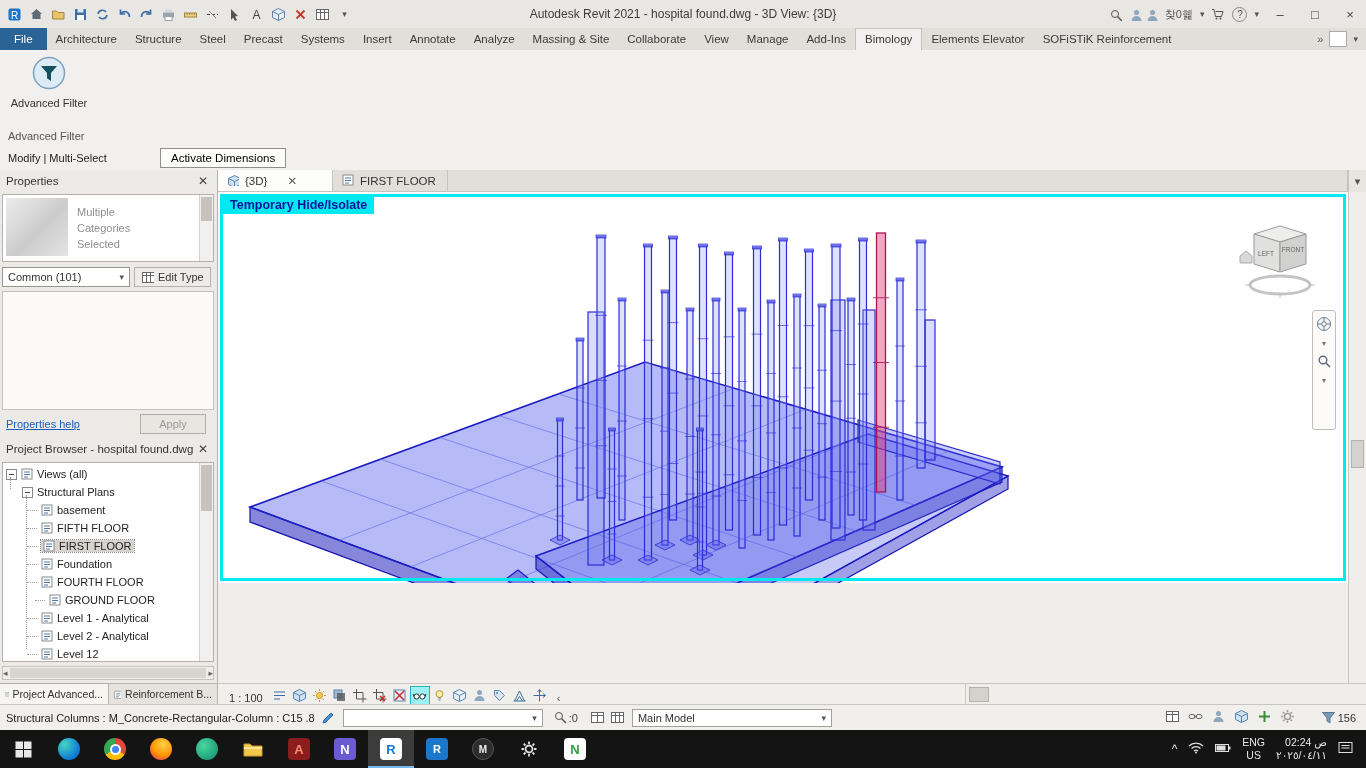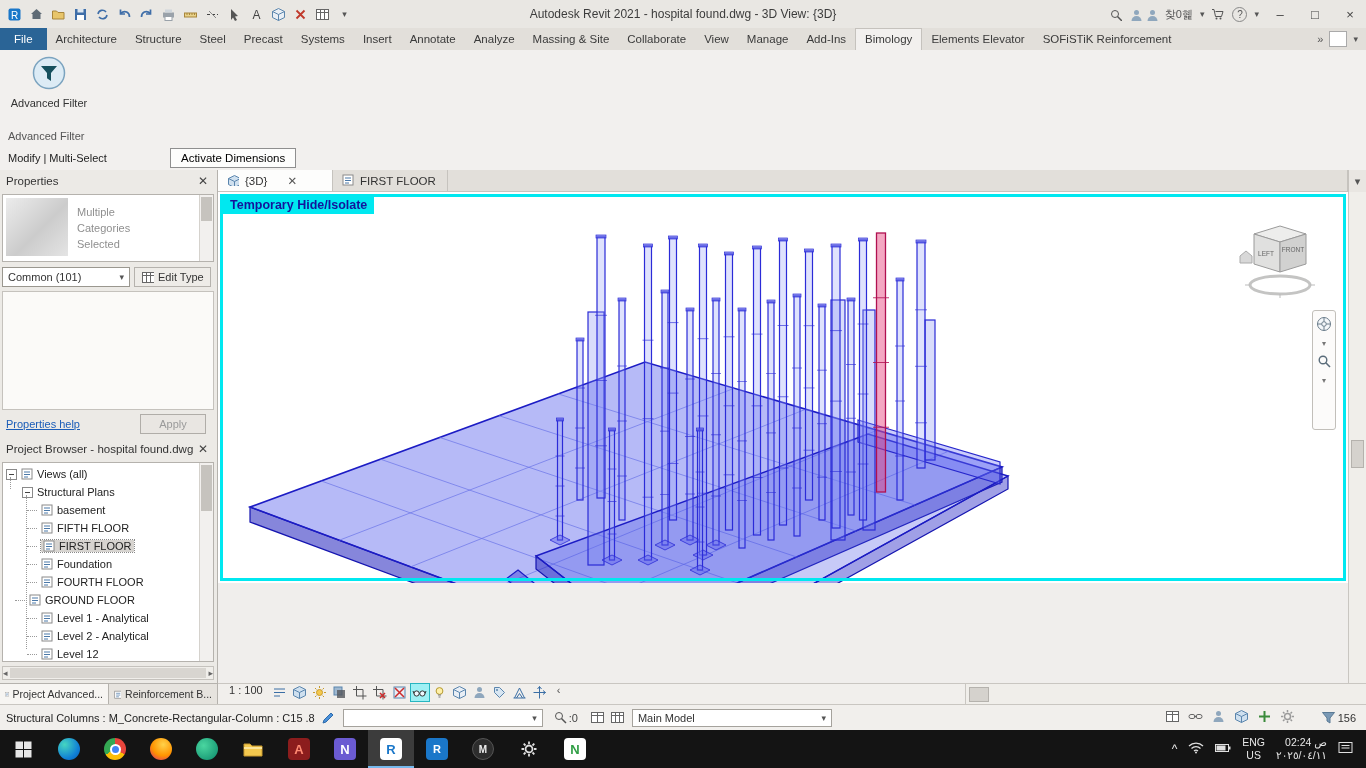--- a/index.html
+++ b/index.html
@@ -21,21 +21,21 @@
   .rtab.active{background:#f2f0ee;border:1px solid #c5c2bd;border-bottom:none;line-height:20px;box-sizing:border-box}
   #tabsRight{margin-left:auto;display:flex;align-items:center;gap:6px;padding-right:8px;color:#555}
   #ribbonBody{position:absolute;left:0;top:50px;width:1366px;height:78px;background:#f2f0ee}
   #toolAF{position:absolute;left:6px;top:3px;width:86px;height:72px;display:flex;flex-direction:column;align-items:center;gap:4px;padding-top:2px}
   #afLabel{font-size:11px;color:#333;text-align:center}
   #panelLabelRow{position:absolute;left:0;top:128px;width:1366px;height:18px;background:#f2f0ee;border-bottom:1px solid #c6c3be}
   #panelLabelRow span{position:absolute;left:8px;top:2px;color:#555}
   
   #modifyBar{position:absolute;left:0;top:146px;width:1366px;height:24px;background:#f2f0ee;border-bottom:1px solid #c6c3be;display:flex;align-items:center}
   #modifyLabel{padding-left:8px;width:148px;color:#222}
-  #activateBtn{height:20px;margin-left:14px;background:#fdfdfc;border:1px solid #8f8f8f;font-size:11.5px;padding:0 10px;font-family:"Liberation Sans",sans-serif}
+  #activateBtn{height:20px;margin-left:4px;background:#fdfdfc;border:1px solid #8f8f8f;font-size:11.5px;padding:0 10px;font-family:"Liberation Sans",sans-serif}
   
   .panelHead{height:22px;display:flex;align-items:center;padding:0 6px;font-size:11.5px;color:#333}
   .phX{margin-left:auto;width:16px;text-align:center;font-size:12px;color:#444}
   #props{position:absolute;left:0;top:170px;width:218px;height:268px;background:#eceae6;border-right:1px solid #b5b2ad;box-sizing:border-box}
   #propsPreview{position:absolute;left:2px;top:24px;width:212px;height:68px;background:#fff;border:1px solid #b5b2ad;box-sizing:border-box;display:flex}
   .thumb{width:62px;height:58px;margin:3px;background:linear-gradient(135deg,#ececec,#cccccc 55%,#e4e4e4)}
   .selText{color:#8f8f8f;font-size:11px;padding-top:10px;padding-left:6px;width:92px;line-height:1.45}
   .miniScroll{margin-left:auto;width:13px;background:#f2f0ee;border-left:1px solid #d5d2cd;position:relative}
   .miniThumb{position:absolute;left:1px;right:1px;top:2px;height:24px;background:#c6c3be}
   #typeRow{position:absolute;left:2px;top:95px;width:212px;height:24px;display:flex;align-items:center;gap:4px}
@@ -73,21 +73,21 @@
   #cyanFrame{position:absolute;left:2px;top:2px;right:2px;bottom:2px;border:3px solid #00e8f0;pointer-events:none;z-index:4}
   #overlayLabel{position:absolute;left:5px;top:5px;background:#00e8f0;color:#14149b;font-weight:bold;font-size:12.5px;padding:1px 7px 2px;z-index:5}
   #modelSvg{position:absolute;left:0;top:0;z-index:1}
   #viewcube{position:absolute;right:26px;top:30px;z-index:3}
   #navbar{position:absolute;right:12px;top:118px;width:24px;height:120px;background:#fcfbfa;border:1px solid #c2bfba;border-radius:3px;display:flex;flex-direction:column;align-items:center;padding-top:5px;gap:7px;z-index:3;box-sizing:border-box}
   #navbar .chv{color:#777;font-size:8px;line-height:6px}
   #vScroll{position:absolute;left:1348px;top:192px;width:18px;height:491px;background:#f0eeea;border-left:1px solid #c9c6c1;box-sizing:border-box}
   .scrollThumb{position:absolute;left:2px;right:2px;background:#d5d2cd;border:1px solid #b5b2ad}
   #vScrollTop{position:absolute;left:1348px;top:170px;width:18px;height:22px;background:#e9e6e2;border-left:1px solid #c6c3be;display:flex;align-items:center;justify-content:center;color:#555;box-sizing:border-box}
   
-  #vcBar{position:absolute;left:218px;top:683px;width:747px;height:21px;background:#f1efec;border-top:1px solid #c9c6c1;display:flex;align-items:flex-start;padding-left:6px;gap:3px;box-sizing:border-box}
+  #vcBar{position:absolute;left:218px;top:683px;width:747px;height:21px;background:#f1efec;border-top:1px solid #c9c6c1;display:flex;align-items:flex-end;padding-left:6px;gap:3px;box-sizing:border-box}
   #scaleLabel{font-size:11px;padding:0 5px;white-space:nowrap}
   .vci{width:18px;height:17px;display:flex;align-items:center;justify-content:center}
   .vci.activeTool{background:#9ef0f4;outline:1px solid #27b5c0}
   #vcEnd{color:#555;padding-left:5px}
   #hScroll{position:absolute;left:965px;top:683px;width:401px;height:21px;background:#f0eeea;border-top:1px solid #c9c6c1;border-left:1px solid #c9c6c1;box-sizing:border-box}
   
   #statusBar{position:absolute;left:0;top:704px;width:1366px;height:26px;background:#f1efec;border-top:1px solid #c9c6c1;display:flex;align-items:center;box-sizing:border-box}
   #statusMsg{padding-left:6px;white-space:nowrap;color:#222}
   .combo{height:18px;background:#fff;border:1px solid #a5a29c;display:flex;align-items:center;padding:0 5px;box-sizing:border-box}
   .combo .arr{margin-left:auto;color:#555;font-size:9px}
@@ -368,21 +368,21 @@
           <span>Foundation</span>
         </div>
         <div class="trow" style="padding-left:24px">
           <span class="dash"></span>
           <svg width="12" height="12" viewBox="0 0 12 12">
             <rect x="1" y="1" width="10" height="10" fill="#fff" stroke="#8a8a8a"></rect>
             <path d="M3 4h6M3 6.5h6M3 9h4" stroke="#4a78a8"></path>
           </svg>
           <span>FOURTH FLOOR</span>
         </div>
-        <div class="trow" style="padding-left:12px">
+        <div class="trow" style="padding-left:32px">
           <span class="dash"></span>
           <svg width="12" height="12" viewBox="0 0 12 12">
             <rect x="1" y="1" width="10" height="10" fill="#fff" stroke="#8a8a8a"></rect>
             <path d="M3 4h6M3 6.5h6M3 9h4" stroke="#4a78a8"></path>
           </svg>
           <span>GROUND FLOOR</span>
         </div>
         <div class="trow" style="padding-left:24px">
           <span class="dash"></span>
           <svg width="12" height="12" viewBox="0 0 12 12">

